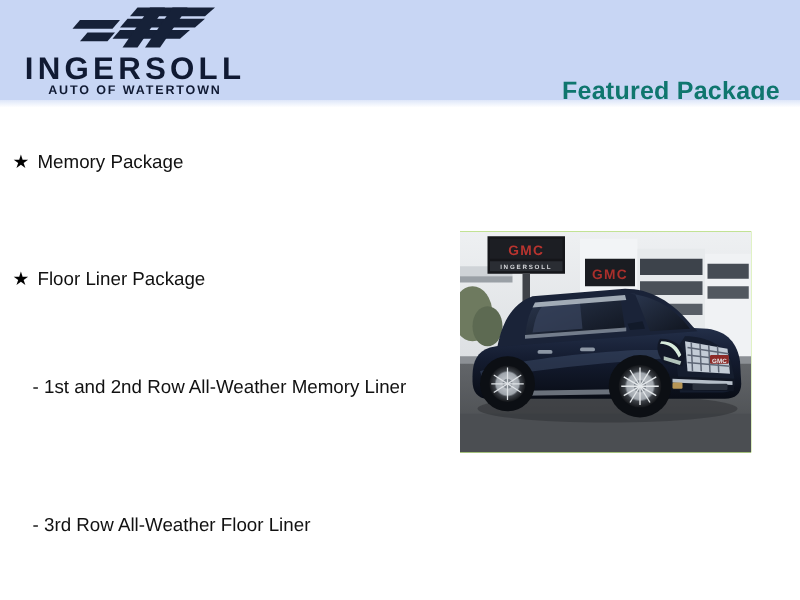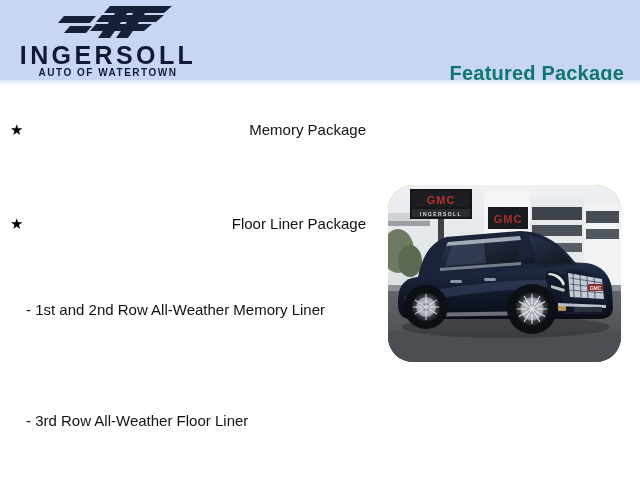--- a/index.html
+++ b/index.html
@@ -115,41 +115,39 @@
     font-size: 15px;
     line-height: 21px;
     color: #000000;
     text-align: left;
   }
   .feature-label {
     flex: 1 1 auto;
     font-size: 15px;
     line-height: 21px;
     color: #111111;
-    text-align: right;
   }
   .sub-row {
     position: absolute;
     left: 26px;
     width: 316px;
     font-size: 15px;
     line-height: 21px;
     color: #111111;
   }
 
   
   #vehicle-photo {
     position: absolute;
-    left: 388px;
+    left: 368px;
     top: 185px;
     width: 233px;
     height: 177px;
     overflow: hidden;
     background: #84cc16;
-    border-radius: 25px;
   }
   #vehicle-photo svg {
     display: block;
   }
 </style>
 </head>
 <body>
 
 <div id="page">
 

